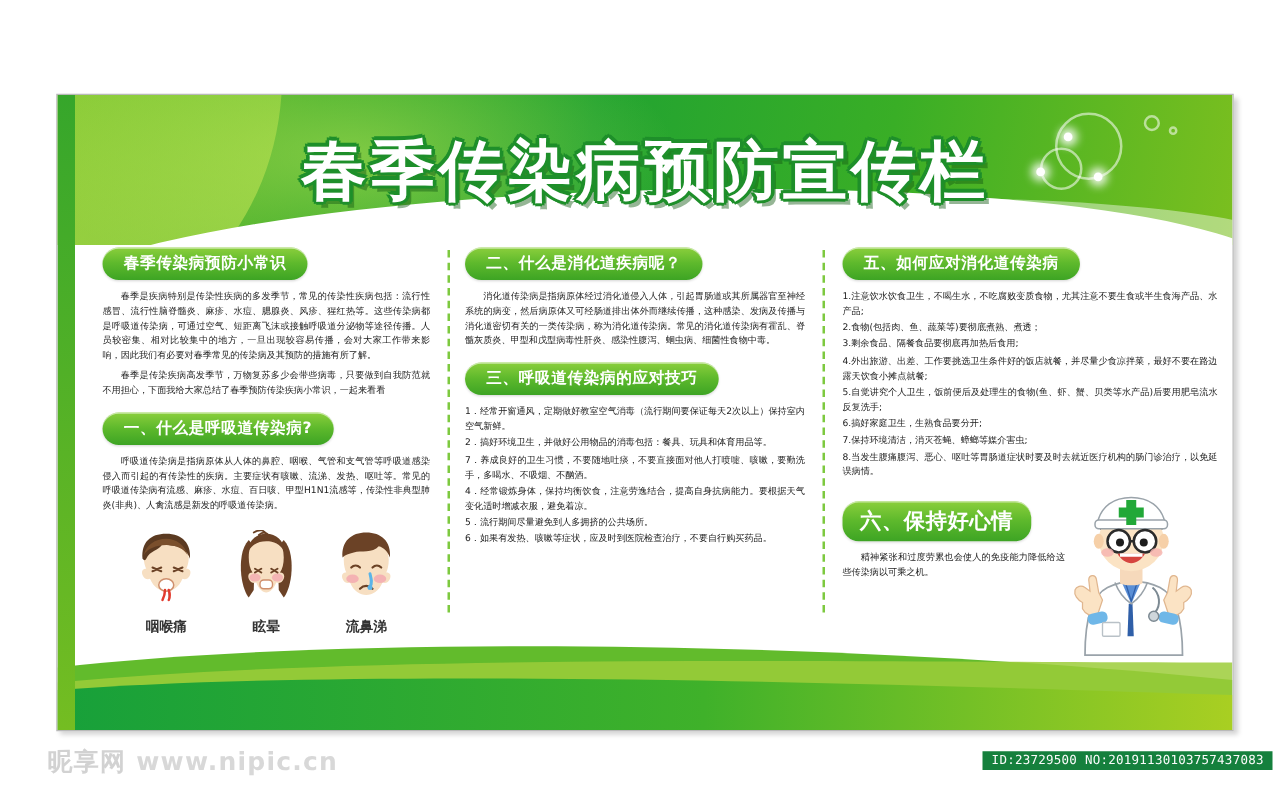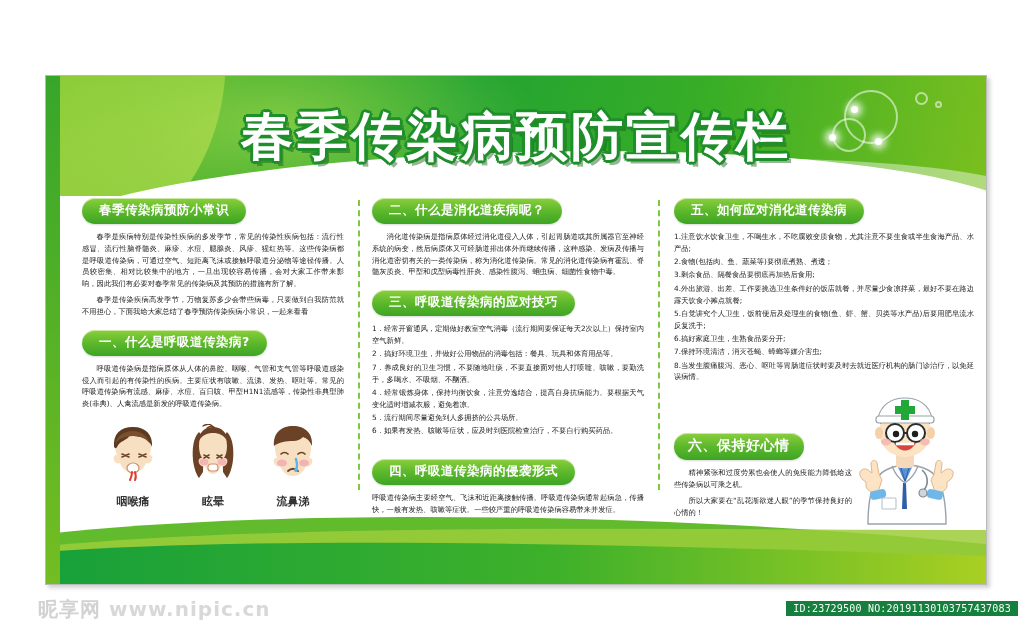--- a/index.html
+++ b/index.html
@@ -116,21 +116,21 @@
     display:inline-block;
     padding: 4px 17px 5px 17px;
     border-radius: 13px;
     background: linear-gradient(180deg,#8bcf3c 0%, #5eb92c 48%, #3da424 100%);
     color:#ffffff;
     font-size: 12.5px; font-weight:900; letter-spacing:.5px;
     white-space:nowrap;
     box-shadow: inset 0 1px 0 rgba(255,255,255,.55), 0 1px 2px rgba(0,0,0,.15);
     margin-bottom: 7px;
   }
-  .pill.small { font-size:14px; padding:4px 14px 5px 14px;margin-top:32px; }
+  .pill.small { font-size:17px; padding:4px 14px 5px 14px; }
 
   
   .body-txt {
     font-size: 7.3px; line-height: 1.62;
     color:#222; text-align: justify;
     margin-bottom: 4px;
   }
   .body-txt.indent { text-indent: 2em; }
   .list-item {
     font-size: 7.3px; line-height:1.62; color:#222;
@@ -262,45 +262,40 @@
         <div class="blk">
           <div class="pill">三、呼吸道传染病的应对技巧</div>
           <p class="list-item">1．经常开窗通风，定期做好教室空气消毒（流行期间要保证每天2次以上）保持室内空气新鲜。</p>
           <p class="list-item">2．搞好环境卫生，并做好公用物品的消毒包括：餐具、玩具和体育用品等。</p>
           <p class="list-item">7．养成良好的卫生习惯，不要随地吐痰，不要直接面对他人打喷嚏、咳嗽，要勤洗手，多喝水、不吸烟、不酗酒。</p>
           <p class="list-item">4．经常锻炼身体，保持均衡饮食，注意劳逸结合，提高自身抗病能力。要根据天气变化适时增减衣服，避免着凉。</p>
           <p class="list-item">5．流行期间尽量避免到人多拥挤的公共场所。</p>
           <p class="list-item">6．如果有发热、咳嗽等症状，应及时到医院检查治疗，不要自行购买药品。</p>
         </div>
 
-        <div class="blk" style="margin-top:22px;">
-          <div class="pill">四、呼吸道传染病的侵袭形式</div>
-          <p class="body-txt">呼吸道传染病主要经空气、飞沫和近距离接触传播。呼吸道传染病通常起病急，传播快，一般有发热、咳嗽等症状。一些较严重的呼吸道传染病容易带来并发症。</p>
-        </div>
       </div>
 
       <div class="col col-3">
         <div class="divider div-2"></div>
 
         <div class="blk">
           <div class="pill">五、如何应对消化道传染病</div>
           <p class="list-item">1.注意饮水饮食卫生，不喝生水，不吃腐败变质食物，尤其注意不要生食或半生食海产品、水产品;</p>
           <p class="list-item">2.食物(包括肉、鱼、蔬菜等)要彻底煮熟、煮透；</p>
           <p class="list-item">3.剩余食品、隔餐食品要彻底再加热后食用;</p>
           <p class="list-item">4.外出旅游、出差、工作要挑选卫生条件好的饭店就餐，并尽量少食凉拌菜，最好不要在路边露天饮食小摊点就餐;</p>
           <p class="list-item">5.自觉讲究个人卫生，饭前便后及处理生的食物(鱼、虾、蟹、贝类等水产品)后要用肥皂流水反复洗手;</p>
           <p class="list-item">6.搞好家庭卫生，生熟食品要分开;</p>
           <p class="list-item">7.保持环境清洁，消灭苍蝇、蟑螂等媒介害虫;</p>
           <p class="list-item">8.当发生腹痛腹泻、恶心、呕吐等胃肠道症状时要及时去就近医疗机构的肠门诊治疗，以免延误病情。</p>
         </div>
 
         <div class="blk" style="margin-top:18px; width:178px;">
           <div class="pill small">六、保持好心情</div>
           <p class="body-txt indent">精神紧张和过度劳累也会使人的免疫能力降低给这些传染病以可乘之机。</p>
-          <p class="body-txt indent">所以大家要在“乱花渐欲迷人眼”的季节保持良好的心情的！</p>
         </div>
 
         <svg class="doctor" viewBox="0 0 150 140">
 
           <path d="M38 138c0-30 6-48 18-54 8-4 14-5 21-5s13 1 21 5c12 6 18 24 18 54z" fill="#ffffff" stroke="#9aa3aa" stroke-width="1.4"></path>
           <path d="M67 79h16l-8 18z" fill="#5b8fd6"></path>
           <path d="M70 79l5 16 5-16" fill="none" stroke="#2f5fa8" stroke-width="1"></path>
           <path d="M73 97l3 0 1 26h-5z" fill="#2f5fa8"></path>
           <path d="M62 80c3 8 7 13 13 17 6-4 10-9 13-17" fill="none" stroke="#9aa3aa" stroke-width="1.3"></path>
 

